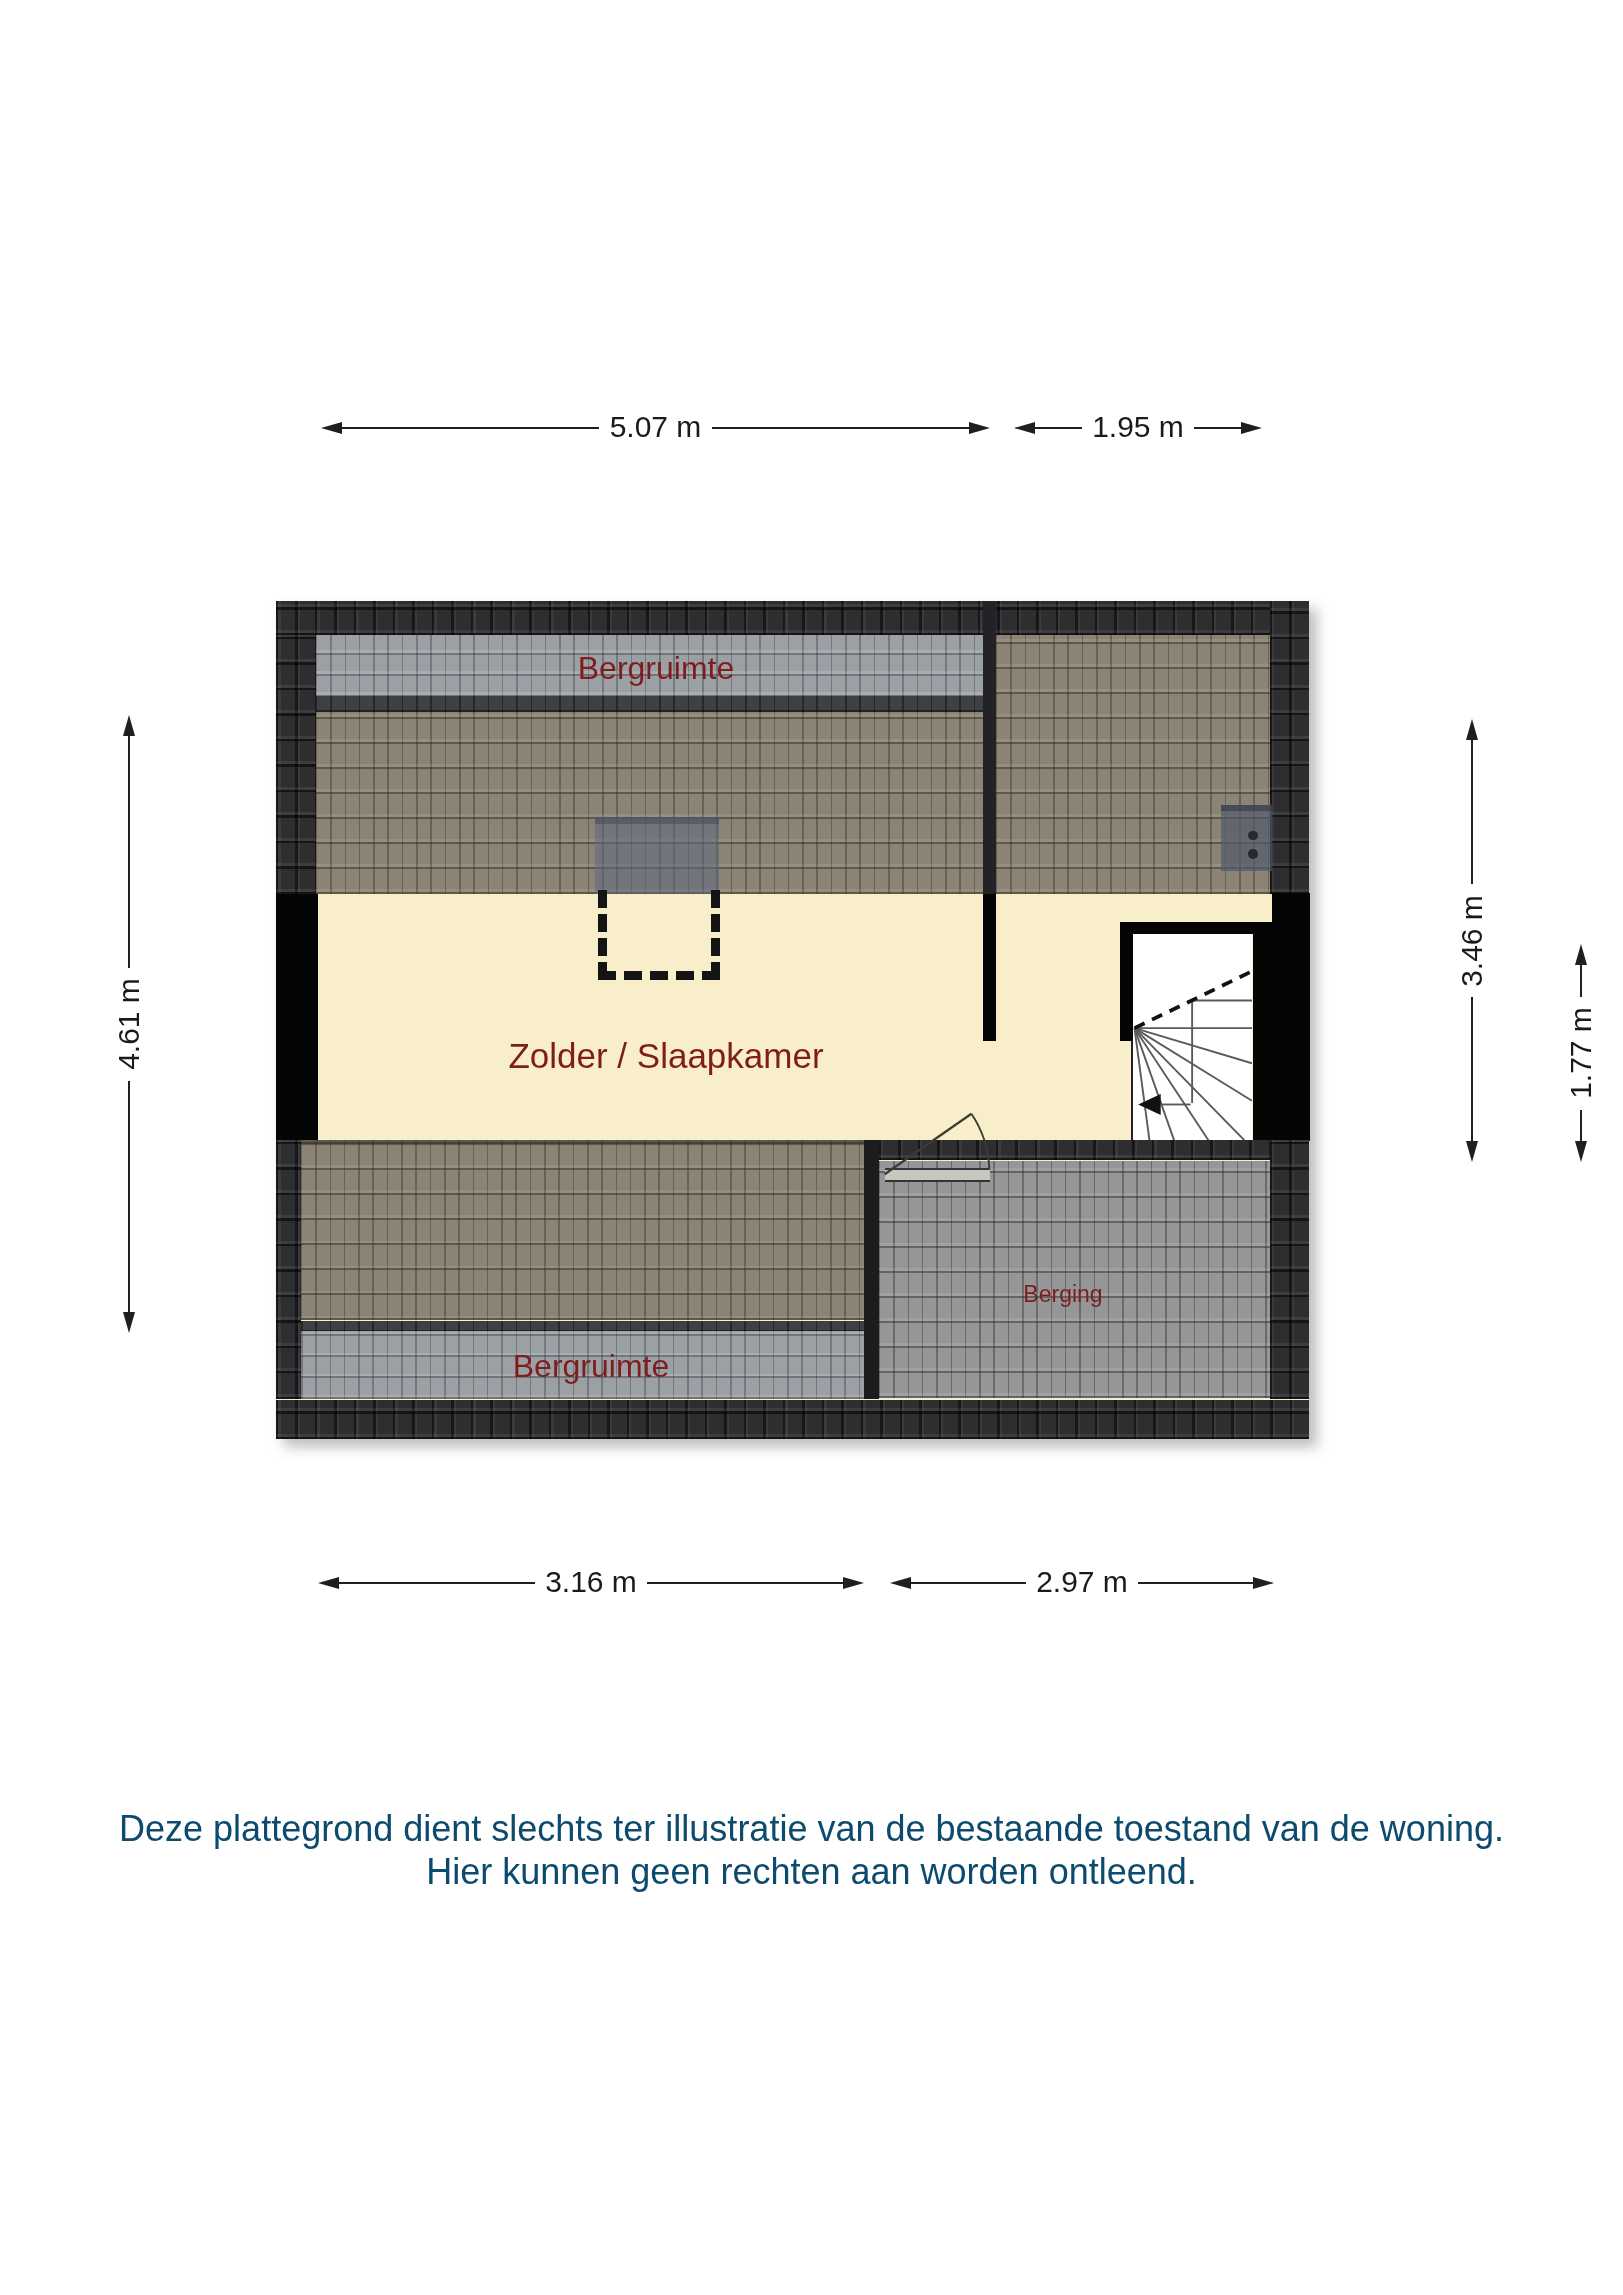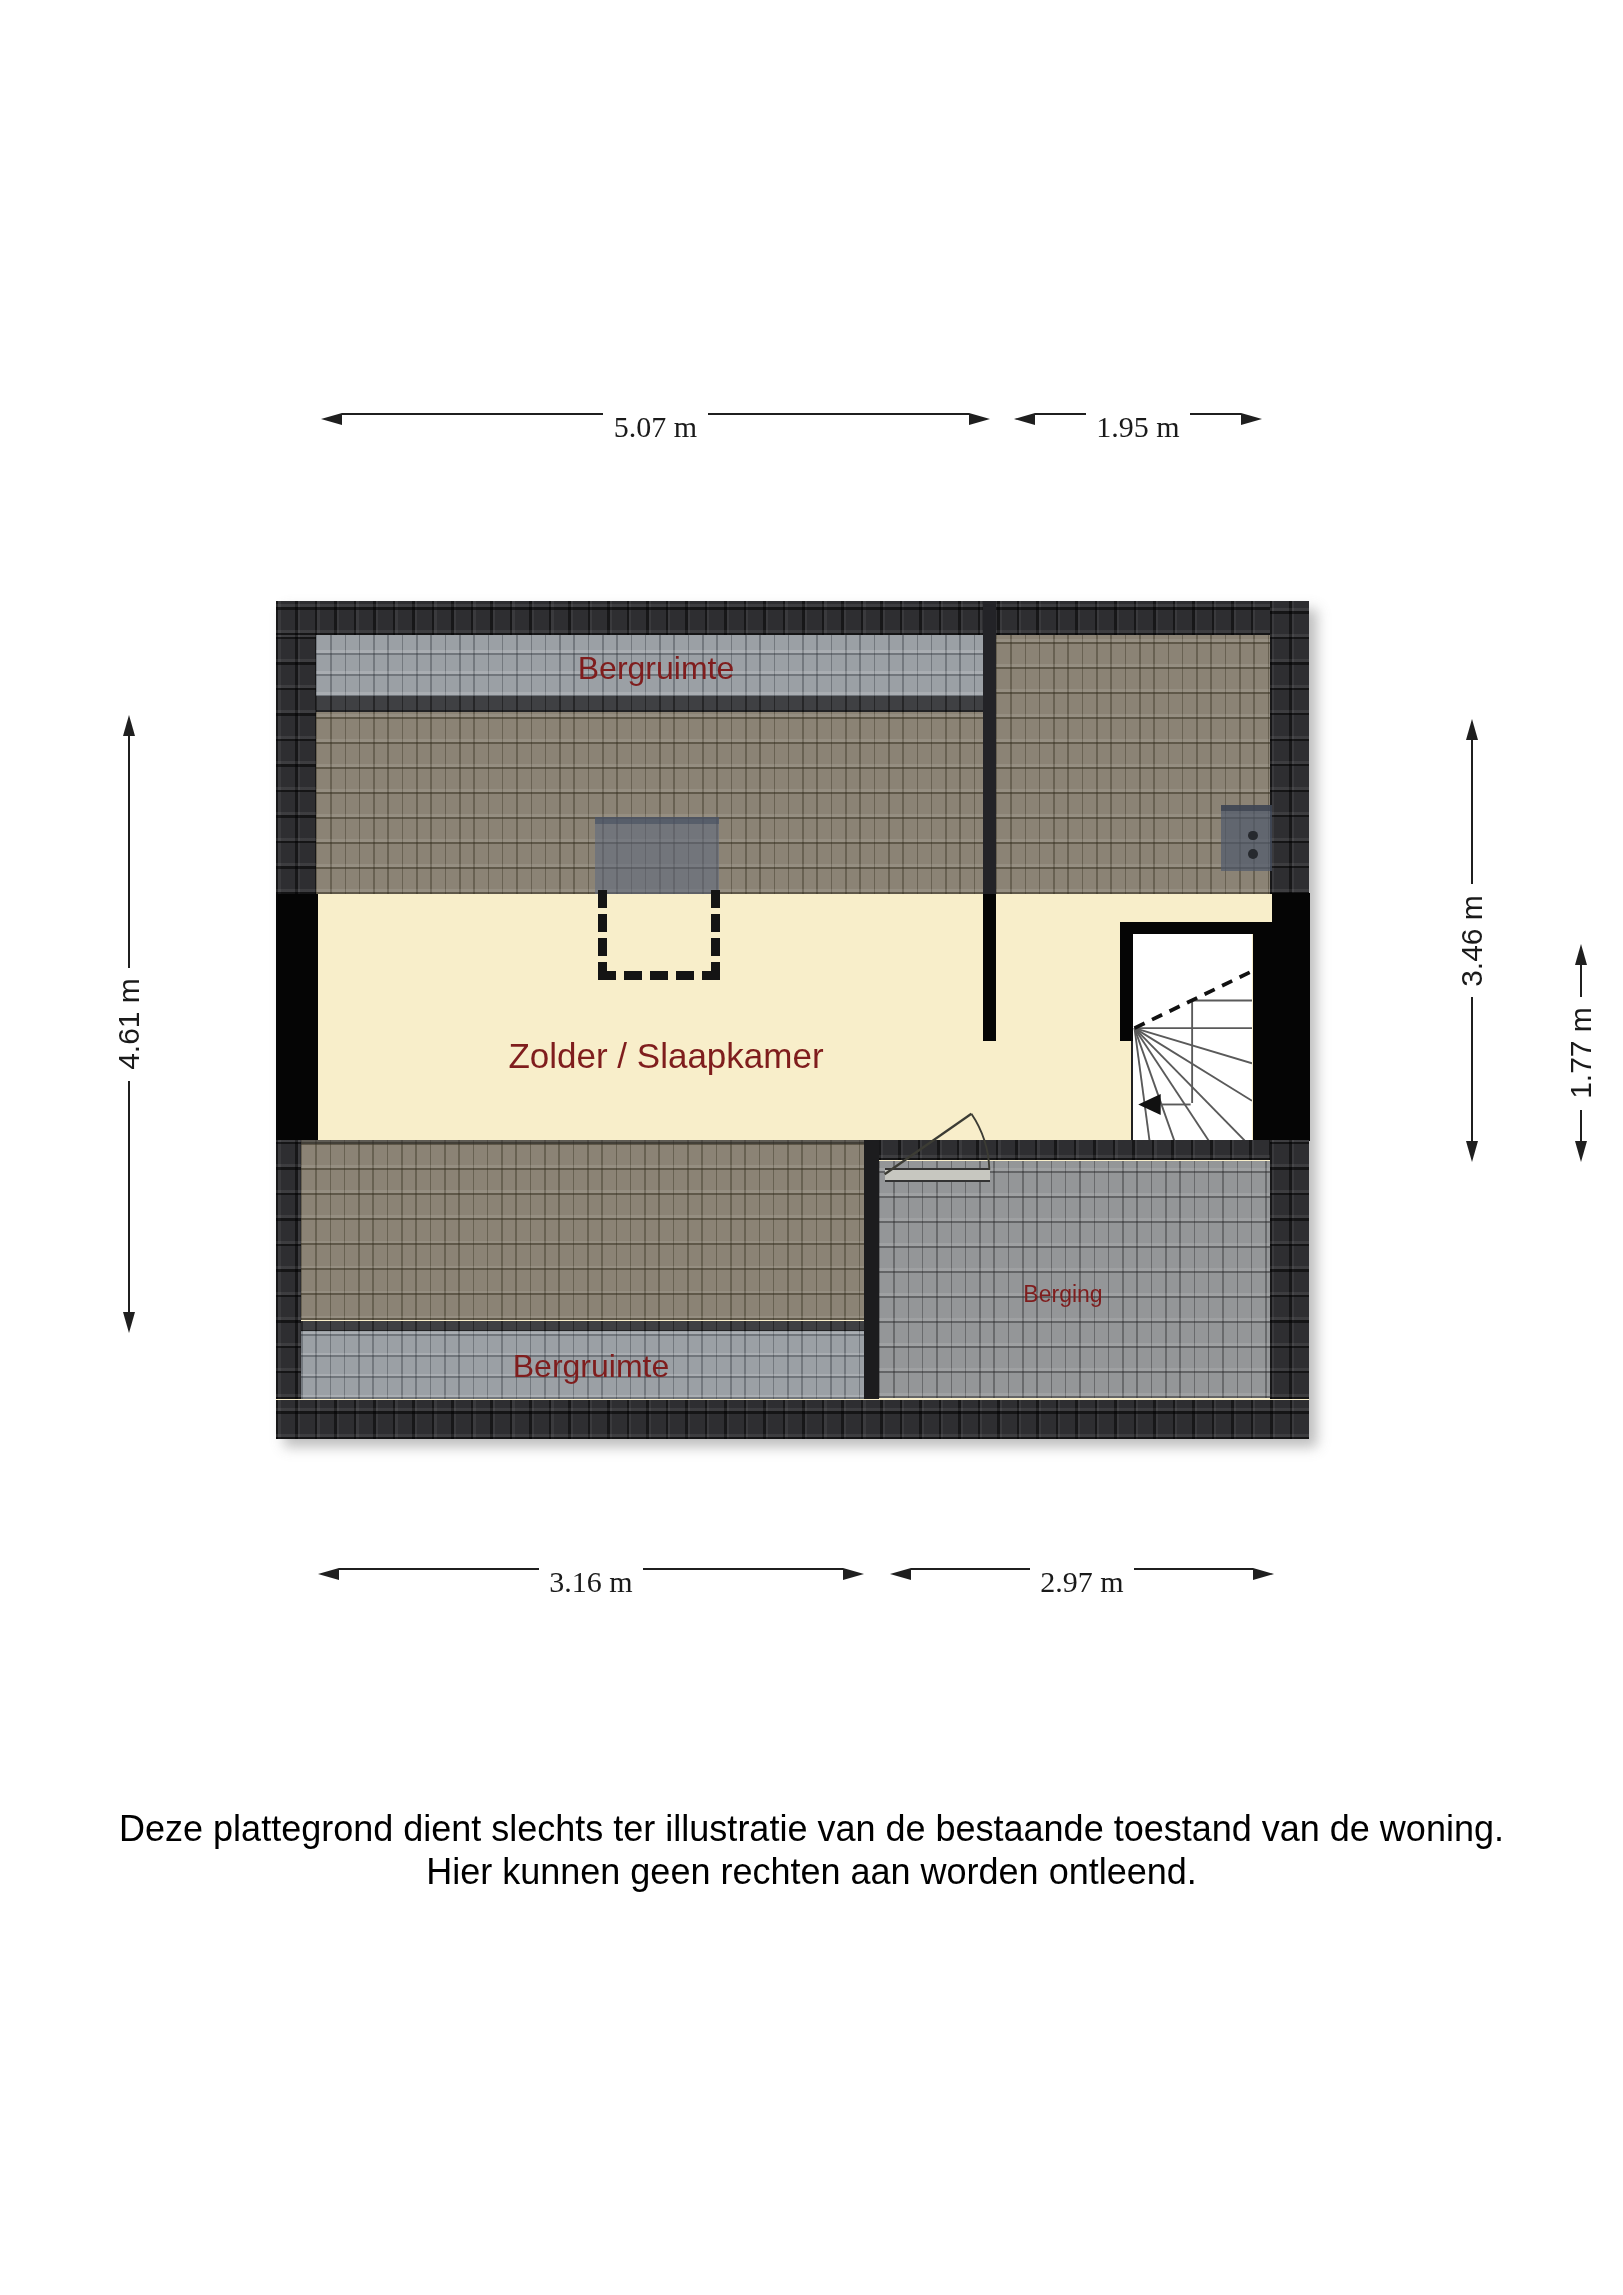--- a/index.html
+++ b/index.html
@@ -54,41 +54,41 @@
     font-size:32px;color:#7f1d1d;white-space:nowrap;letter-spacing:0px;
   }
 
   
   #dashed-rect{
     position:absolute;left:322px;top:289px;width:122px;height:90px;box-sizing:border-box;
     border-left:9.8px dashed #141414;border-right:9.8px dashed #141414;border-bottom:9.8px dashed #141414;
   }
 
   
-  .hdim{position:absolute;display:flex;height:30px;font-family:Liberation Serif, serif;}
+  .hdim{position:absolute;display:flex;align-items:center;height:30px;}
   .hseg{flex:1;height:2.3px;background:#1f1f1f;}
   .hlabel{padding:0 10.5px;font-size:30px;line-height:1;white-space:nowrap;transform:translateY(-1.5px);color:#1a1a1a;}
   .ah-l{width:0;height:0;border-top:6.8px solid transparent;border-bottom:6.8px solid transparent;border-right:21px solid #1f1f1f;}
   .ah-r{width:0;height:0;border-top:6.8px solid transparent;border-bottom:6.8px solid transparent;border-left:21px solid #1f1f1f;}
 
   .vdim{position:absolute;display:flex;flex-direction:column;align-items:center;width:30px;}
   .vseg{flex:1;width:2.3px;background:#1f1f1f;}
   .vlabel{height:113px;width:30px;position:relative;}
   .vlabel span{
     position:absolute;top:50%;left:50%;
     transform:translate(-50%,-50%) rotate(-90deg);
     font-size:30px;white-space:nowrap;color:#1a1a1a;
   }
   .ah-u{width:0;height:0;border-left:6.8px solid transparent;border-right:6.8px solid transparent;border-bottom:21px solid #1f1f1f;}
   .ah-d{width:0;height:0;border-left:6.8px solid transparent;border-right:6.8px solid transparent;border-top:21px solid #1f1f1f;}
 
   
   #disclaimer{
     position:absolute;left:0;top:1807px;width:1623px;text-align:center;
-    font-size:36px;line-height:43px;color:#000000;
+    font-size:36px;line-height:43px;color:#0c4a6e;
   }
 </style>
 </head>
 <body>
 
 <div id="canvas">
 
   <div id="plan">
 
     <div class="abs tiles-dark" style="left:0;top:0;width:1033px;height:34px;"></div>

